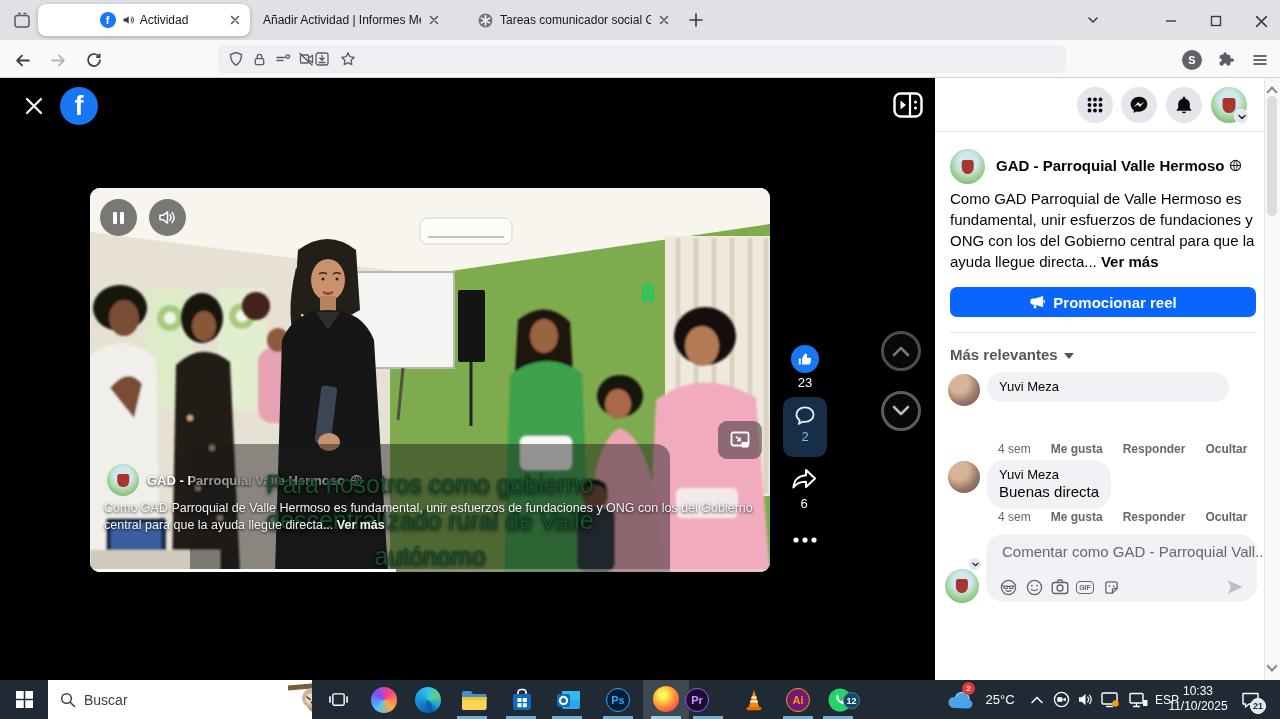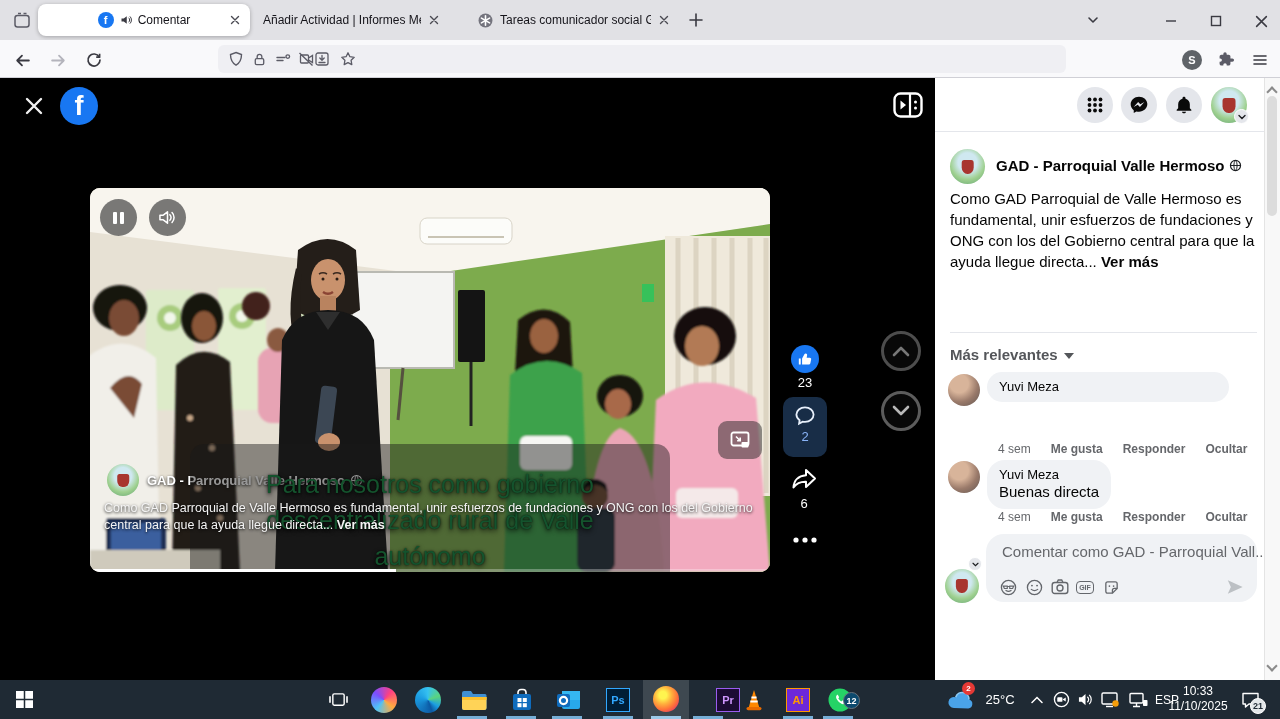--- a/index.html
+++ b/index.html
@@ -74,21 +74,21 @@
 #scrollbar{position:absolute;left:1264px;top:78px;width:16px;height:602px;background:#f8f8f8;border-left:1px solid #e4e4e4}
 .sb-chev{position:absolute;left:1268px;width:8px;height:8px;border-right:2px solid #8a8a8a;border-bottom:2px solid #8a8a8a}
 #sb-thumb{position:absolute;left:1267px;top:96px;width:10px;height:120px;border-radius:5px;background:#dcdcdc}
 
 
 #taskbar{position:absolute;left:0;top:680px;width:1280px;height:39px;background:#1f2a34}
 .tb{position:absolute;top:680px;height:39px;display:flex;align-items:center;justify-content:center}
 #searchbox{position:absolute;left:48px;top:680px;width:264px;height:39px;background:#fff;display:flex;align-items:center;overflow:hidden}
 #searchbox .st{font-size:14px;color:#3c3c3c;margin-left:8px}
 .appico{width:26px;height:26px}
-.tile{width:24px;height:24px;border-radius:0;color:#fff;display:flex;align-items:center;justify-content:center;font-size:11px;font-weight:bold}
+.tile{width:24px;height:24px;border-radius:12px;color:#fff;display:flex;align-items:center;justify-content:center;font-size:11px;font-weight:bold}
 .underln{position:absolute;top:716px;height:3px;width:30px;background:#76aed6}
 #fx-cell{position:absolute;left:643px;top:680px;width:46px;height:39px;background:rgba(255,255,255,.14)}
 .fxball{width:26px;height:26px;border-radius:50%;background:radial-gradient(circle at 38% 35%,#fff44f 0 16%,#ffb13d 38%,#ff7139 62%,#e3306e 88%,#952bb9)}
 .trayt{color:#fff;font-size:13px}
 .badge{position:absolute;border-radius:50%;display:flex;align-items:center;justify-content:center;font-weight:bold}
 #clock{position:absolute;left:1166px;top:684px;width:64px;color:#fff;font-size:12px;line-height:15px;text-align:center}
 </style>
 </head>
 <body>
 
@@ -103,21 +103,21 @@
         </svg>
     </div>
     <div class="tab-active">
       <span class="favi">f</span>
       <span>
           <svg width="12" height="12" viewBox="0 0 16 16">
             <path d="M2 6v4h3l4 3V3L5 6Z" fill="#3a3a42"></path>
             <path d="M11.5 5a4 4 0 0 1 0 6M13.2 3.2a6.6 6.6 0 0 1 0 9.6" stroke="#3a3a42" fill="none" stroke-width="1.3"></path>
           </svg>
         </span>
-      <span class="ttl">Comentar</span>
+      <span class="ttl">Actividad</span>
       <span class="tab-x">
           <svg width="12" height="12" viewBox="0 0 12 12">
             <path d="M2.5 2.5l7 7M9.5 2.5l-7 7" stroke="#4a4a52" stroke-width="1.4" stroke-linecap="round"></path>
           </svg>
         </span>
     </div>
     <div class="tab-inactive" style="left:263px;width:200px">
       <span class="tab-title">Añadir Actividad | Informes Mensua</span>
       <span>
           <svg width="12" height="12" viewBox="0 0 12 12">
@@ -461,20 +461,28 @@
   <div class="gad-avatar abs" style="left:950px;top:149px;width:35px;height:35px"></div>
   <div id="pg-name">
       <span>GAD - Parroquial Valle Hermoso</span>
     <svg width="13" height="13" viewBox="0 0 16 16">
         <circle cx="8" cy="8" r="6.2" fill="none" stroke="#1c1e21" stroke-width="1.5"></circle>
         <path d="M1.8 8h12.4M8 1.8c2.6 2.2 2.6 10.2 0 12.4-2.6-2.2-2.6-10.2 0-12.4z" fill="none" stroke="#1c1e21" stroke-width="1.2"></path>
       </svg>
   </div>
   <div id="pg-desc"><span>Como GAD Parroquial de Valle Hermoso es fundamental, unir esfuerzos de fundaciones y ONG con los del Gobierno central para que la ayuda llegue directa...</span> <b>Ver más</b></div>
 
+  <div id="promote">
+    <svg width="17" height="15" viewBox="0 0 18 16">
+        <path d="M15 1v12l-8.5-2.6H4a2.6 2.6 0 0 1-2.6-2.6V6.2A2.6 2.6 0 0 1 4 3.6h2.5z" fill="#fff"></path>
+        <path d="M5 10.6v3.6h2.6v-3" fill="#fff"></path>
+        <path d="M16 5.5a2.6 2.6 0 0 1 0 3" stroke="#fff" stroke-width="1.4" fill="none"></path>
+      </svg>
+    <span>Promocionar reel</span>
+  </div>
   <div class="divider" style="left:950px;top:332px;width:307px"></div>
 
   <div id="sort">
       <span>Más relevantes</span>
       <span class="tri"></span>
     </div>
 
   <div class="photo-avatar abs" style="left:948px;top:374px;width:32px;height:32px"></div>
   <div class="cbubble" style="left:987px;top:372px;width:242px">
     <div class="au">Yuvi Meza</div>
@@ -553,20 +561,37 @@
 
   <div id="taskbar"></div>
   <div class="tb" style="left:8px;width:32px">
       <svg width="17" height="17" viewBox="0 0 18 18">
         <rect x="0" y="0" width="8.2" height="8.2" fill="#fff"></rect>
         <rect x="9.8" y="0" width="8.2" height="8.2" fill="#fff"></rect>
         <rect x="0" y="9.8" width="8.2" height="8.2" fill="#fff"></rect>
         <rect x="9.8" y="9.8" width="8.2" height="8.2" fill="#fff"></rect>
       </svg>
     </div>
+  <div id="searchbox">
+    <svg style="margin-left:12px" width="16" height="16" viewBox="0 0 16 16">
+        <circle cx="6.5" cy="6.5" r="4.8" fill="none" stroke="#414141" stroke-width="1.5"></circle>
+        <line x1="10.2" y1="10.2" x2="14.5" y2="14.5" stroke="#414141" stroke-width="1.5" stroke-linecap="round"></line>
+      </svg>
+    <span class="st">Buscar</span>
+    <svg style="position:absolute;left:238px;top:0" width="74" height="39" viewBox="0 0 74 39">
+      <line x1="2" y1="8" x2="72" y2="2" stroke="#7a5c3e" stroke-width="5"></line>
+      <ellipse cx="40" cy="22" rx="20" ry="14" fill="#b59a7a"></ellipse>
+      <circle cx="26" cy="18" r="10" fill="#cdb59a"></circle>
+      <ellipse cx="26" cy="19" rx="6.5" ry="5.5" fill="#e8dcc8"></ellipse>
+      <path d="M21 17l3 2.5M31 17l-3 2.5" stroke="#4a342a" stroke-width="1.6" stroke-linecap="round"></path>
+      <circle cx="26" cy="22.5" r="1.2" fill="#4a342a"></circle>
+      <path d="M30 8l-3-5M44 6l-2-5" stroke="#8a6b4f" stroke-width="2.5" stroke-linecap="round"></path>
+      <path d="M60 4l6 7M66 3l3 8" stroke="#4f8a3e" stroke-width="3" stroke-linecap="round"></path>
+    </svg>
+  </div>
   <div class="tb" style="left:323px;width:30px">
       <svg width="19" height="17" viewBox="0 0 20 18">
         <rect x="4" y="3" width="12" height="12" rx="1.5" fill="none" stroke="#fff" stroke-width="1.5"></rect>
         <line x1="1" y1="5.5" x2="1" y2="12.5" stroke="#fff" stroke-width="1.7"></line>
         <line x1="19" y1="5.5" x2="19" y2="12.5" stroke="#fff" stroke-width="1.7"></line>
       </svg>
     </div>
   <div class="tb" style="left:369px;width:30px">
       <div class="appico" style="border-radius:50%;background:conic-gradient(from 220deg,#4fc3f7,#7c4dff,#ff4081,#ffab40,#4fc3f7)"></div>
     </div>
@@ -599,34 +624,34 @@
       </svg>
     </div>
   <div class="tb" style="left:601px;width:34px">
       <div class="tile" style="background:#001e36;color:#31a8ff;border:1px solid #31a8ff">
         <span>Ps</span>
       </div>
     </div>
   <div id="fx-cell">
       <div class="fxball" style="margin:6px auto 0"></div>
     </div>
-  <div class="tb" style="left:711px;width:34px">
+  <div class="tb" style="left:680px;width:34px">
       <div class="tile" style="background:#1c0b33;color:#cf96fd;border:1px solid #9a5cf0">
         <span>Pr</span>
       </div>
     </div>
   <div class="tb" style="left:737px;width:34px">
       <svg width="24" height="24" viewBox="0 0 24 24">
         <path d="M12 2l5.2 17H6.8z" fill="#ff8800"></path>
         <path d="M9.4 9.5h5.2M8.3 13.5h7.4" stroke="#fff" stroke-width="2.2"></path>
         <rect x="4.5" y="19" width="15" height="3.2" rx="1.6" fill="#e96b00"></rect>
       </svg>
     </div>
   <div class="tb" style="left:781px;width:34px">
-      <div class="tile" style="background:#6d28d9;color:#ff9a00;border:1px solid #ff9a00">
+      <div class="tile" style="background:#701a75;color:#ff9a00;border:1px solid #ff9a00">
         <span>Ai</span>
       </div>
     </div>
   <div class="tb" style="left:823px;width:34px">
     <svg width="26" height="26" viewBox="0 0 26 26">
         <circle cx="13" cy="13" r="11.5" fill="#25d366"></circle>
         <path d="M5 21.5l1.5-4.5 3 3z" fill="#25d366"></path>
         <path d="M9.8 8.2c-.8.8-1.3 2 .3 4.6s4 4.2 5.8 4.4c1.1.1 2-.4 2.4-1.2.3-.6.1-1.1-.4-1.4l-1.8-1c-.4-.2-.8-.1-1.1.2l-.6.6c-.8-.3-2.6-1.8-3.1-2.9l.5-.7c.3-.3.3-.8.1-1.1l-1-1.6c-.3-.5-1-.5-1.1.1z" fill="#fff"></path>
       </svg>
   </div>

